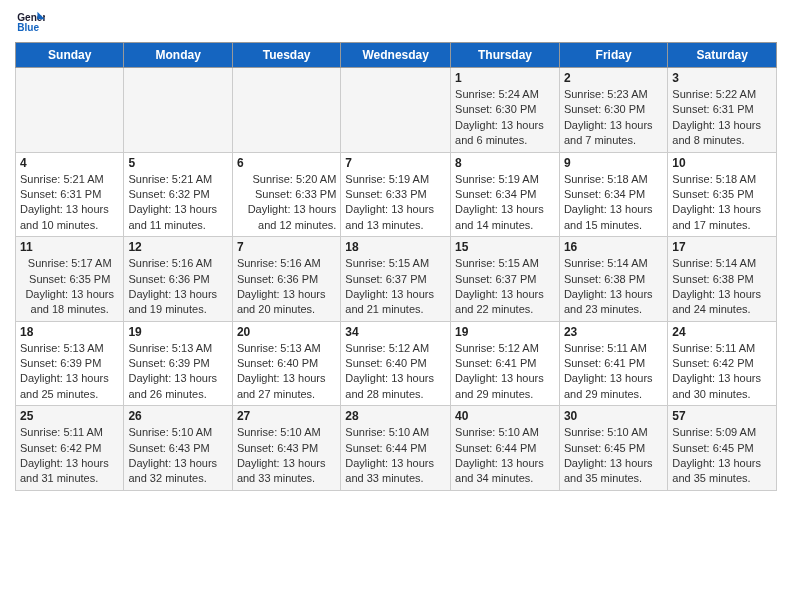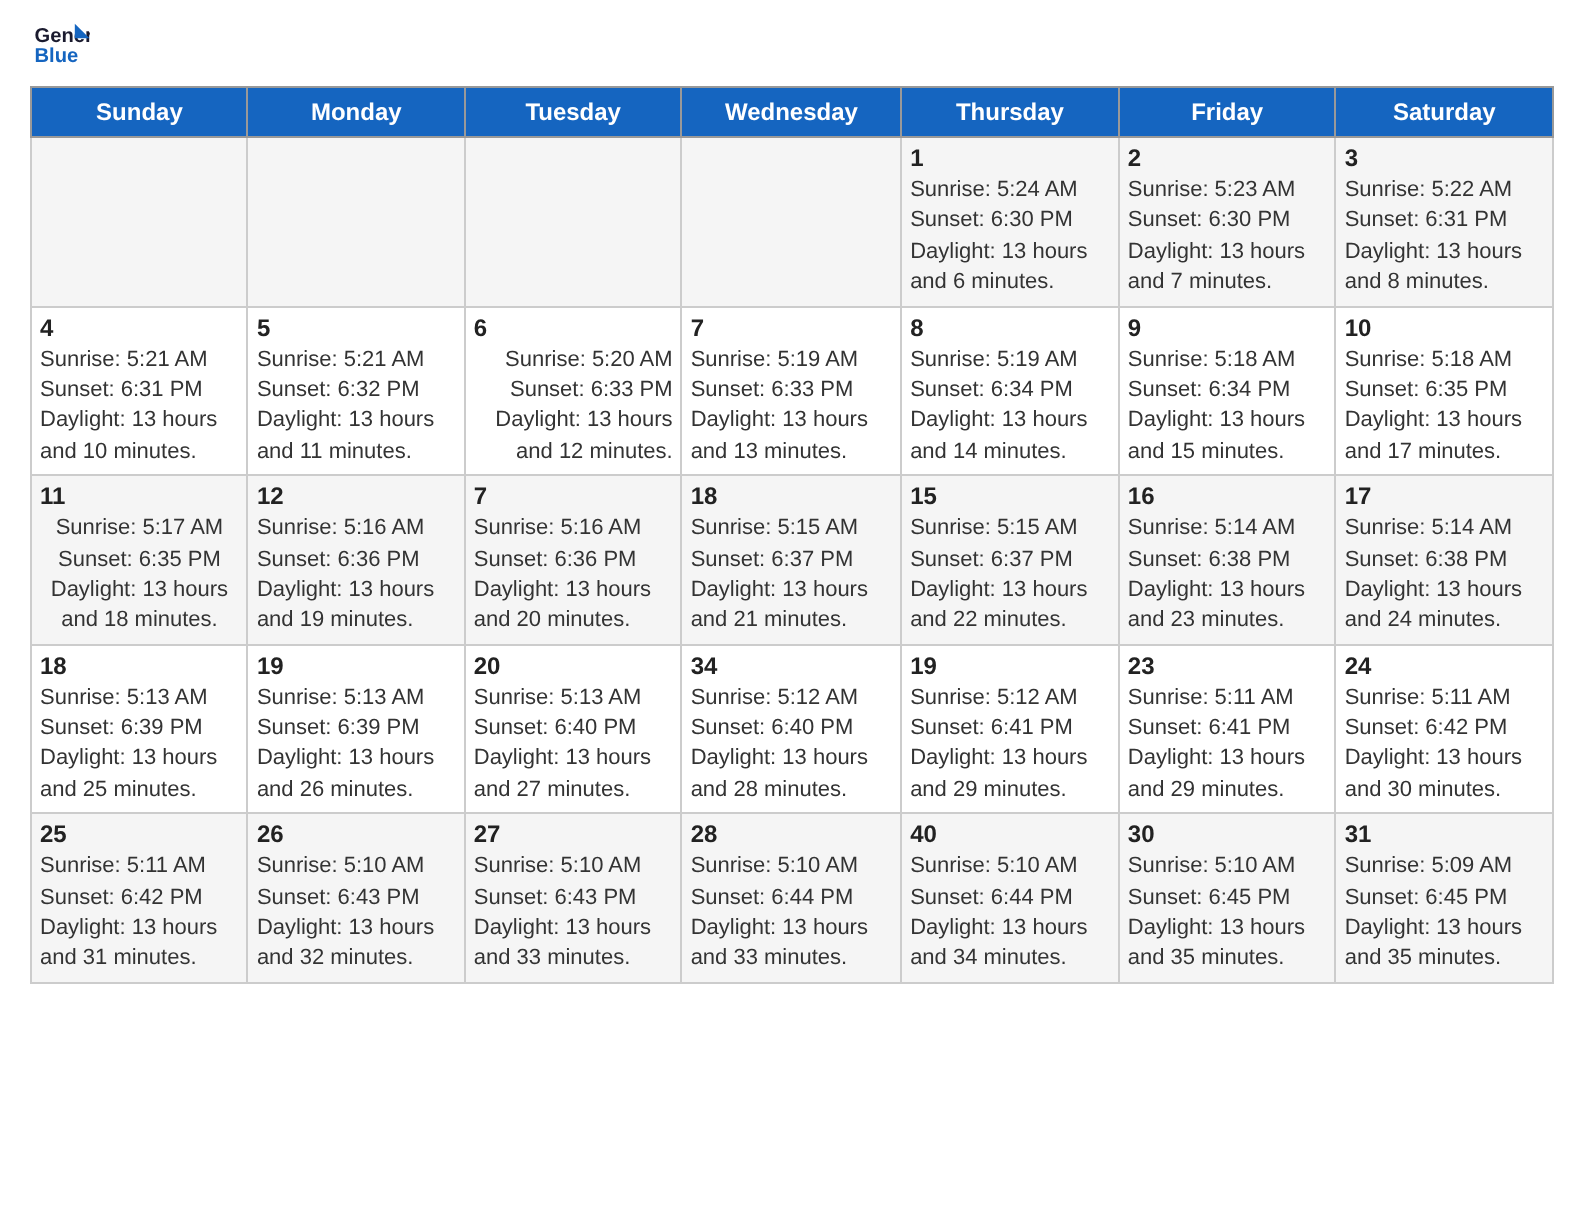--- a/index.html
+++ b/index.html
@@ -244,21 +244,21 @@
 Sunset: 6:44 PM
 Daylight: 13 hours and 34 minutes.</div>
           </td>
           <td>
             <div class="day-num">30</div>
             <div class="day-info" style="white-space: pre-line;">Sunrise: 5:10 AM
 Sunset: 6:45 PM
 Daylight: 13 hours and 35 minutes.</div>
           </td>
           <td>
-            <div class="day-num">31</div>
+            <div class="day-num">57</div>
             <div class="day-info" style="white-space: pre-line;">Sunrise: 5:09 AM
 Sunset: 6:45 PM
 Daylight: 13 hours and 35 minutes.</div>
           </td>
         </tr>
       </tbody>
   </table>
 </div>
 
 </body></html>

